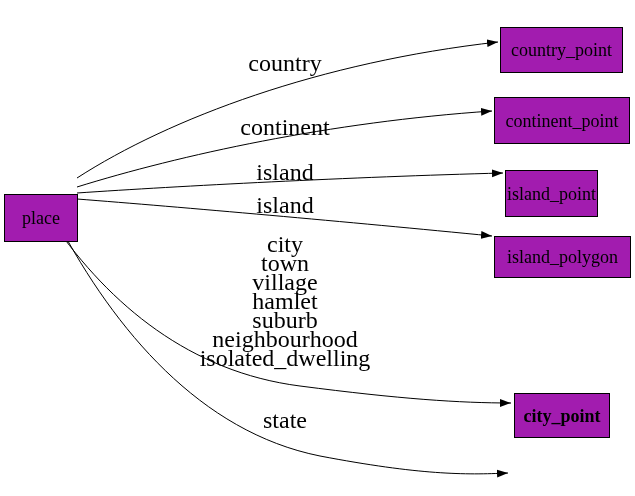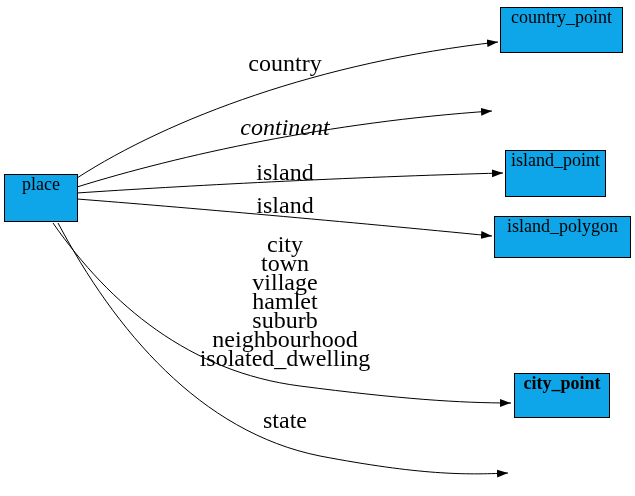--- a/index.html
+++ b/index.html
@@ -25,26 +25,28 @@
   }
   .edge-layer path {
     fill: none;
     stroke: #000000;
     stroke-width: 1;
   }
   .node {
     position: absolute;
     box-sizing: border-box;
     border: 1px solid #000000;
-    background: #0ea5e9;
+    background: #a21caf;
     display: flex;
+    align-items: center;
     justify-content: center;
     font-size: 18px;
     line-height: 1;
     white-space: nowrap;
+    margin-top: 20px;
   }
   .edge-label {
     position: absolute;
     transform: translate(-50%, -50%);
     font-size: 24px;
     line-height: 19px;
     text-align: center;
     white-space: pre-line;
   }
 </style>
@@ -68,37 +70,40 @@
   </svg>
 
   <div class="node" style="left:4px; top:174px; width:74px; height:48px;font-family:Liberation Serif, serif;">
     <span>place</span>
   </div>
 
   <div class="node" style="left:500px; top:7px; width:123px; height:46px;">
     <span>country_point</span>
   </div>
 
+  <div class="node" style="left:494px; top:77px; width:136px; height:47px;">
+    <span>continent_point</span>
+  </div>
 
-  <div class="node" style="left:505px; top:150px; width:101px; height:47px;">
+  <div class="node" style="left:505px; top:150px; width:93px; height:47px;">
     <span>island_point</span>
   </div>
 
   <div class="node" style="left:494px; top:216px; width:137px; height:42px;">
     <span>island_polygon</span>
   </div>
 
   <div class="node" style="left:514px; top:373px; width:96px; height:45px;font-weight:bold;">
     <span>city_point</span>
   </div>
 
 
   <div class="edge-label" style="left:285px; top:63px;">country</div>
 
-  <div class="edge-label" style="left:285px; top:127px;font-style:italic;">continent</div>
+  <div class="edge-label" style="left:285px; top:127px;">continent</div>
 
   <div class="edge-label" style="left:285px; top:172px;">island</div>
 
   <div class="edge-label" style="left:285px; top:205px;">island</div>
 
   <div class="edge-label" style="left:285px; top:301px;">city
 town
 village
 hamlet
 suburb

